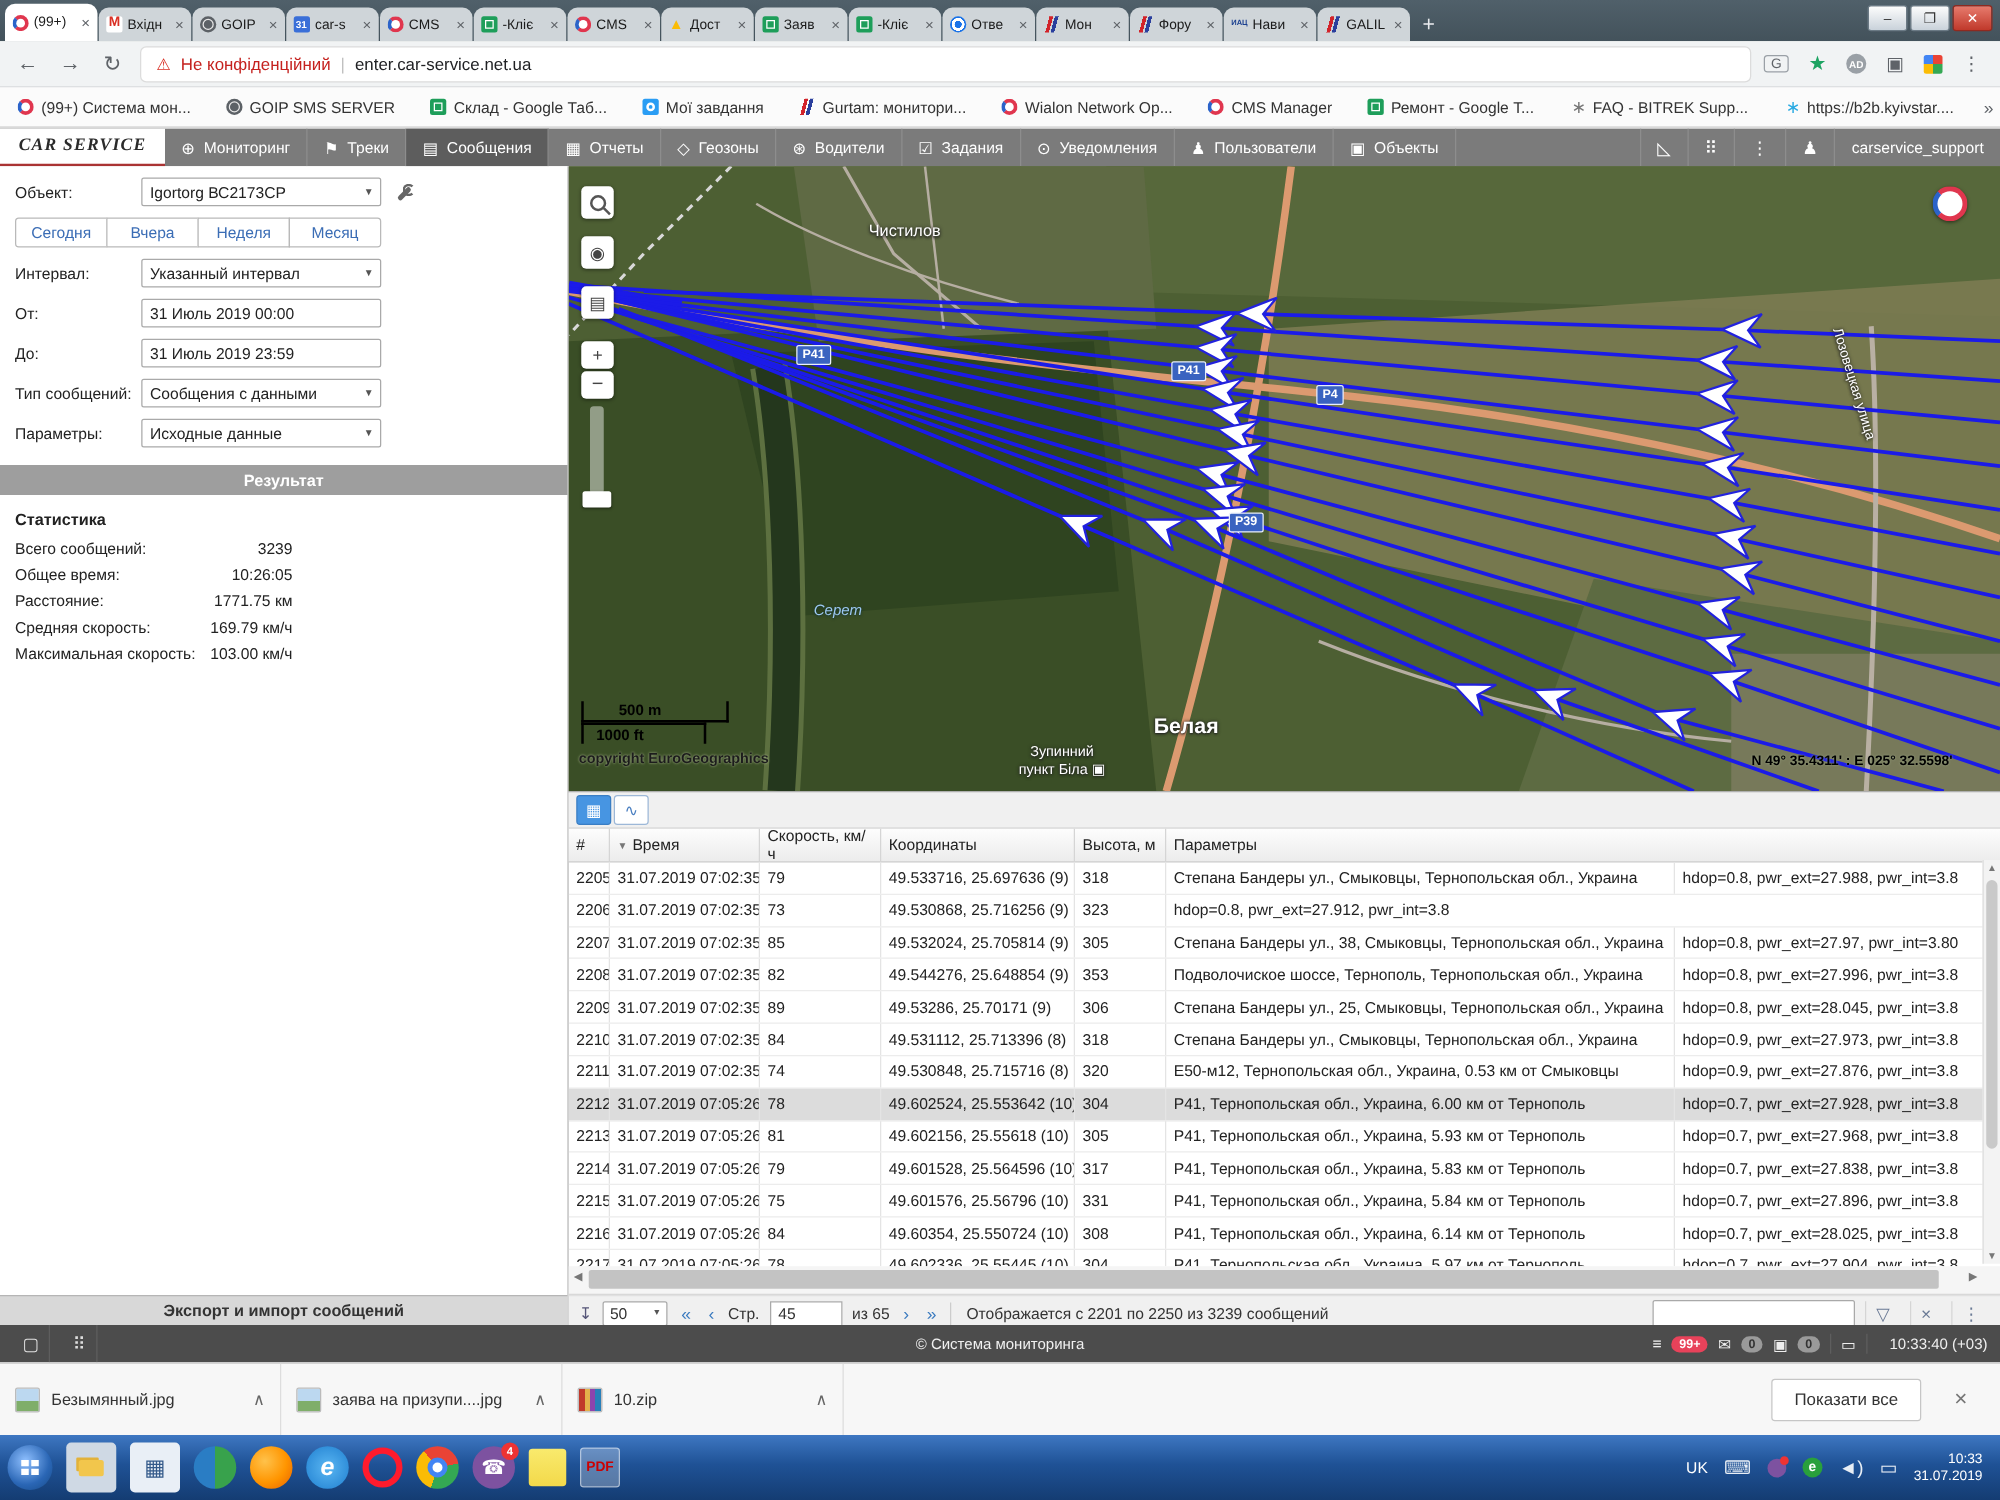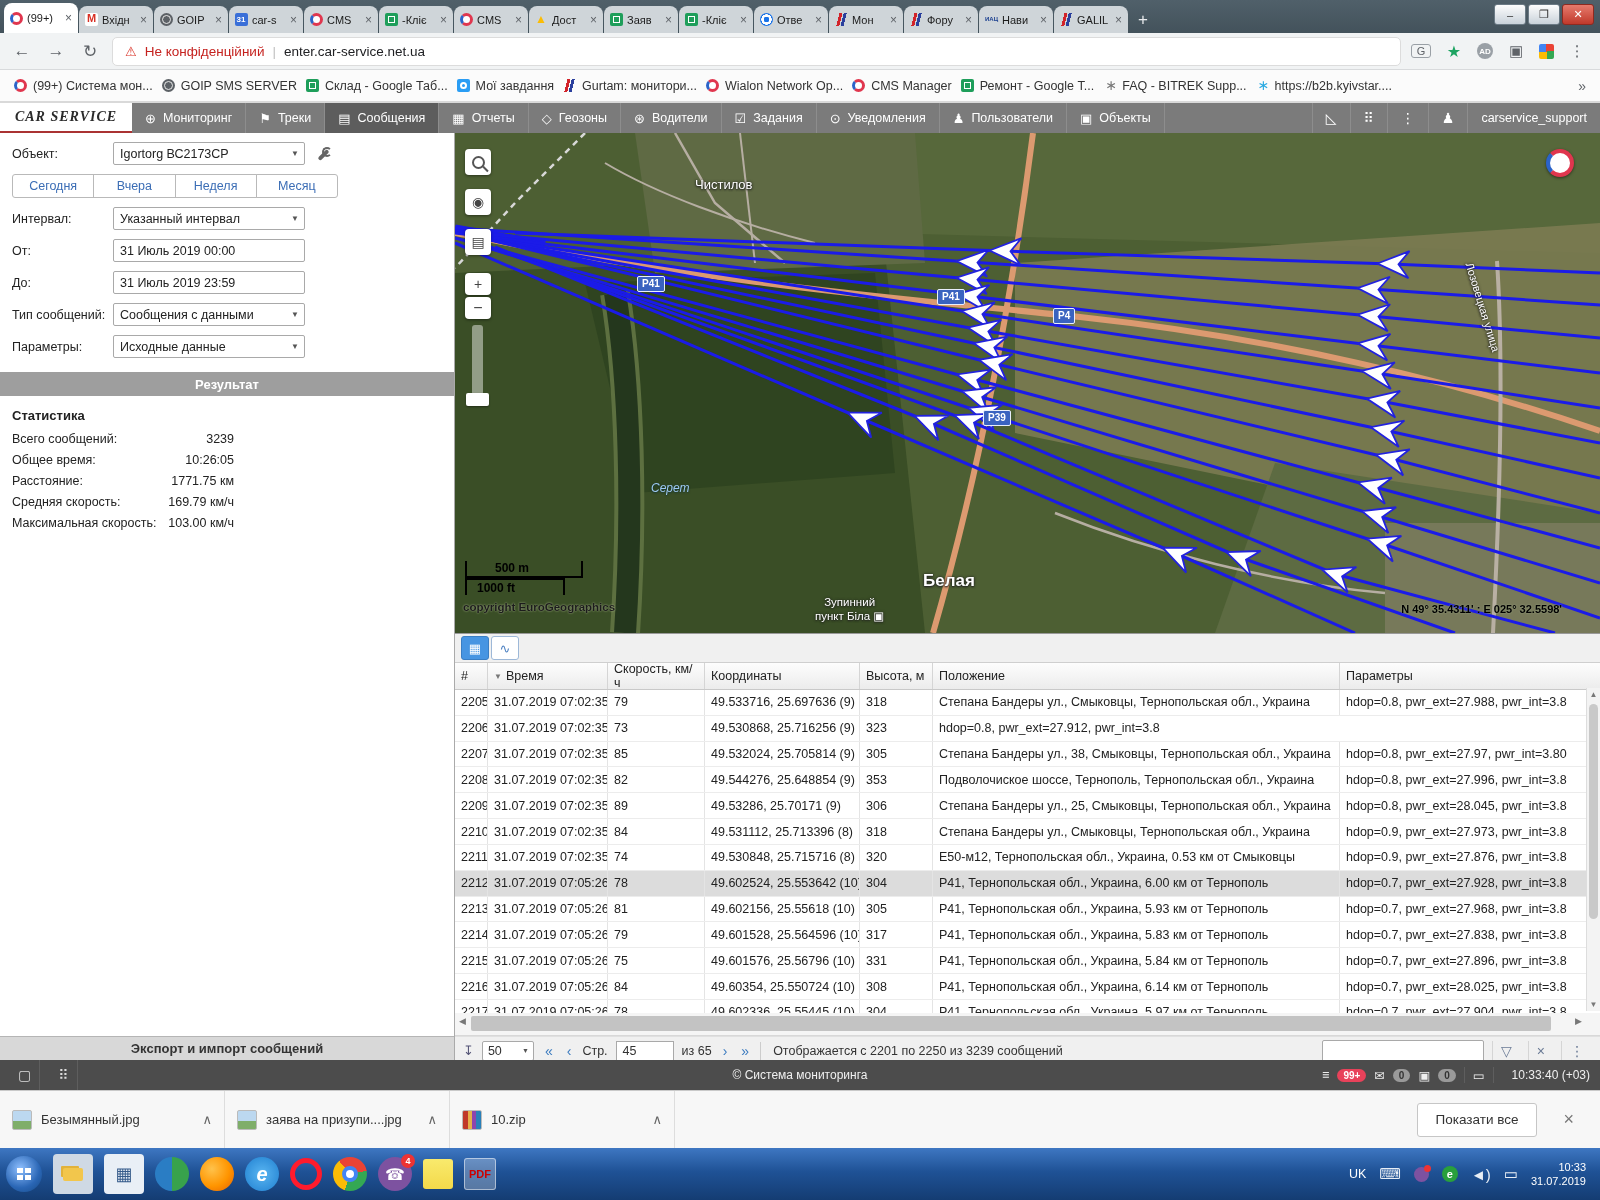--- a/index.html
+++ b/index.html
@@ -73,21 +73,21 @@
   
   .sidebar{position:absolute;left:0;top:133px;width:455px;height:927px;background:#fff;border-right:1px solid #aaa;box-sizing:border-box}
   .srow{display:flex;align-items:center;margin:9px 0 0 12px}
   .srow .lbl{width:101px;font-size:12.5px;color:#222}
   .ctl{width:192px;height:23px;border:1px solid #a9a9a9;border-radius:2px;background:#fff;box-sizing:border-box;
        display:flex;align-items:center;padding:0 6px;font-size:12.5px;position:relative}
   .ctl.select::after{content:"▼";position:absolute;right:5px;top:6px;font-size:8px;color:#555}
   .wrench{margin-left:10px;width:16px;height:16px;position:relative}
   .wrench::before{content:"";position:absolute;left:2px;top:7px;width:13px;height:4px;background:#666;border-radius:2px;transform:rotate(-45deg)}
   .wrench::after{content:"";position:absolute;right:-1px;top:1px;width:6px;height:6px;border:2px solid #666;border-radius:50%;border-right-color:transparent}
-  .ranges{display:flex;margin:9px 0 0 12px;width:326px}
+  .ranges{display:flex;margin:9px 0 0 12px;width:293px}
   .range-btn{flex:1;height:22px;border:1px solid #b9b9b9;margin-left:-1px;background:#fff;color:#3b6db5;font-size:12.5px;
              display:flex;align-items:center;justify-content:center}
   .range-btn:first-child{border-radius:3px 0 0 3px;margin-left:0}
   .range-btn:last-child{border-radius:0 3px 3px 0}
   .actions{display:flex;justify-content:flex-end;gap:6px;margin:13px 150px 0 0}
   .btn{height:24px;padding:0 11px;border:1px solid #b0b0b0;border-radius:3px;background:#fff;font-size:12.5px;color:#333;
        display:flex;align-items:center}
   .btn.primary{background:#4795e2;border-color:#3a7ec4;color:#fff}
   .result-hdr{margin-top:14px;height:24px;background:#9e9e9e;color:#fff;font-weight:bold;font-size:13px;
               display:flex;align-items:center;justify-content:center}
@@ -341,21 +341,21 @@
     </div>
     <span class="barbtn" style="border:1px solid #9aa0a6;border-radius:3px;font-size:11px;width:18px">G</span>
     <span class="barbtn star">★</span>
     <span class="adbadge">AD</span>
     <span class="barbtn">▣</span>
     <span class="extgrid"></span>
     <span class="barbtn">⋮</span>
   </div>
 
   <div class="bookmarks">
-    <div id="bookmark-list" style="display:flex;gap:9px">
+    <div id="bookmark-list" style="display:flex;gap:28px">
   <div class="bm">
     <span class="fav fav-wialon"></span>
     <span>(99+) Система мон...</span>
   </div>
 
   <div class="bm">
     <span class="fav fav-globe"></span>
     <span>GOIP SMS SERVER</span>
   </div>
 
@@ -638,21 +638,20 @@
     </div>
     <div class="thead">
       <span class="c c1">#</span>
       <span class="c c2">
           <span class="sortarr">▼</span>
           <span>Время</span>
         </span>
       <span class="c c3">Скорость, км/ч</span>
       <span class="c c4">Координаты</span>
       <span class="c c5">Высота, м</span>
-      <span class="c c6">Положение</span>
       <span class="c c7">Параметры</span>
     </div>
     <div class="tbody" id="row-list">
   <div class="trow">
     <span class="c c1">2205</span>
     <span class="c c2">31.07.2019 07:02:35</span>
     <span class="c c3">79</span>
     <span class="c c4">49.533716, 25.697636 (9)</span>
     <span class="c c5">318</span>
     <span class="c c6">Степана Бандеры ул., Смыковцы, Тернопольская обл., Украина</span>

